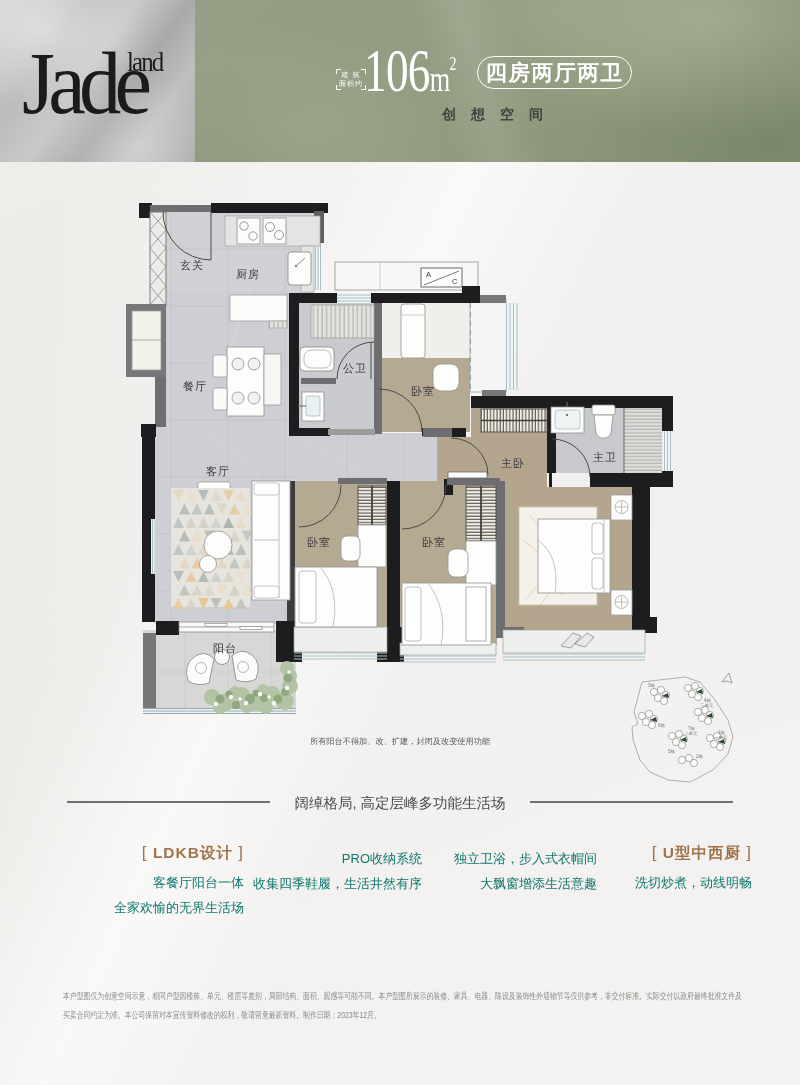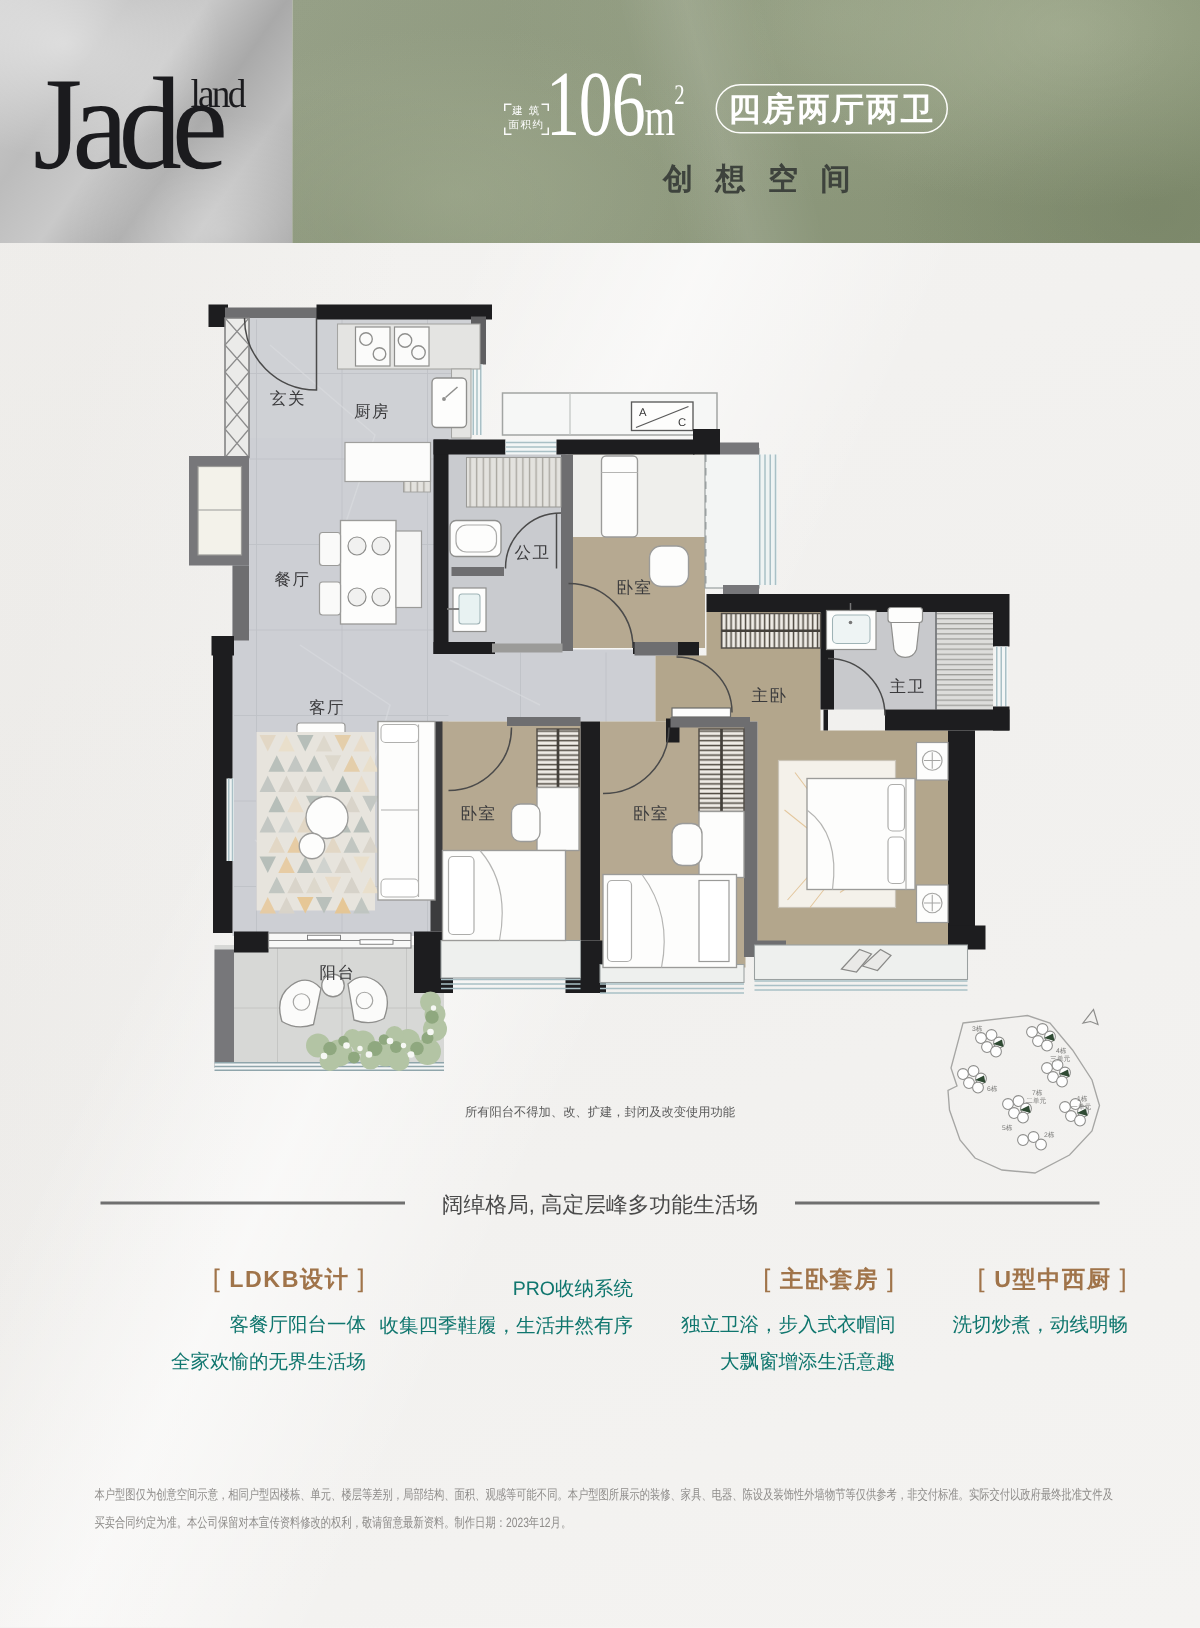--- a/index.html
+++ b/index.html
@@ -35,21 +35,21 @@
   .cb.tl{left:-3px;top:-2px;border-width:1px 0 0 1px;}
   .cb.tr{right:-3px;top:-2px;border-width:1px 1px 0 0;}
   .cb.bl{left:-3px;bottom:-2px;border-width:0 0 1px 1px;}
   .cb.br{right:-3px;bottom:-2px;border-width:0 1px 1px 0;}
   .num106{position:absolute;left:364px;top:33px;color:#fff;font-family:"Liberation Serif",serif;
     font-size:62px;line-height:62px;letter-spacing:-1px;transform:scaleX(0.73);transform-origin:left top;white-space:nowrap;}
   .num106 .m{font-size:36px;letter-spacing:-1px;}
   .num106 .sup{font-size:19px;vertical-align:21px;letter-spacing:0;}
   .pill{position:absolute;left:477px;top:56px;width:153px;height:31px;border:1.5px solid #fdfdfb;
     border-radius:17px;color:#fff;text-align:center;line-height:32px;font-size:21.5px;font-weight:bold;letter-spacing:1.5px;}
-  .slogan-wrap{position:absolute;left:442px;top:106px;color:#3e433d;font-size:20px;letter-spacing:15px;font-weight:bold;}
+  .slogan-wrap{position:absolute;left:442px;top:106px;color:#3e433d;font-size:14px;letter-spacing:15px;font-weight:bold;}
   
   .tagline{position:absolute;left:0;top:794px;width:800px;text-align:center;color:#4a4a4a;
     font-size:14.5px;font-weight:normal;letter-spacing:0px;}
   .tl-line{position:absolute;top:801px;height:2px;background:#6f6f6f;}
   .tl-left{left:67px;width:203px;}
   .tl-right{left:530px;width:203px;}
   .feat{position:absolute;top:843px;width:200px;text-align:right;}
   .feat .title{color:#a0744a;font-size:15.5px;font-weight:bold;letter-spacing:1px;height:24px;}
   .feat .title .br{font-family:"Liberation Sans",sans-serif;font-weight:400;color:#a0744a;font-size:17px;}
   .feat .line{color:#0f766e;font-size:13px;letter-spacing:0px;margin-top:7px;}
@@ -729,21 +729,20 @@
     <div class="line">客餐厅阳台一体</div>
     <div class="line">全家欢愉的无界生活场</div>
   </div>
 
   <div class="feat f2">
     <div class="line">PRO收纳系统</div>
     <div class="line">收集四季鞋履，生活井然有序</div>
   </div>
 
   <div class="feat f3">
-    <div class="title"><span class="br">[</span>&nbsp;主卧套房&nbsp;<span class="br">]</span></div>
     <div class="line">独立卫浴，步入式衣帽间</div>
     <div class="line">大飘窗增添生活意趣</div>
   </div>
 
   <div class="feat f4">
     <div class="title"><span class="br">[</span>&nbsp;U型中西厨&nbsp;<span class="br">]</span></div>
     <div class="line">洗切炒煮，动线明畅</div>
   </div>
 
   <div class="disclaimer">本户型图仅为创意空间示意，相同户型因楼栋、单元、楼层等差别，局部结构、面积、观感等可能不同。本户型图所展示的装修、家具、电器、陈设及装饰性外墙物节等仅供参考，非交付标准。实际交付以政府最终批准文件及<br>买卖合同约定为准。本公司保留对本宣传资料修改的权利，敬请留意最新资料。制作日期：2023年12月。</div>

